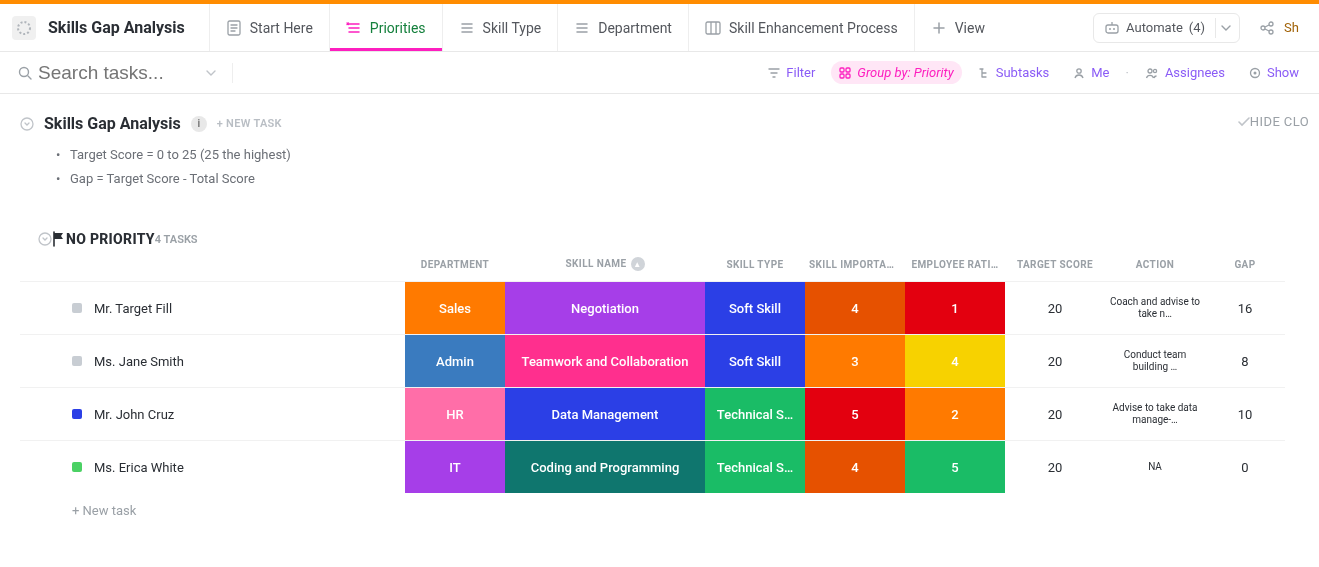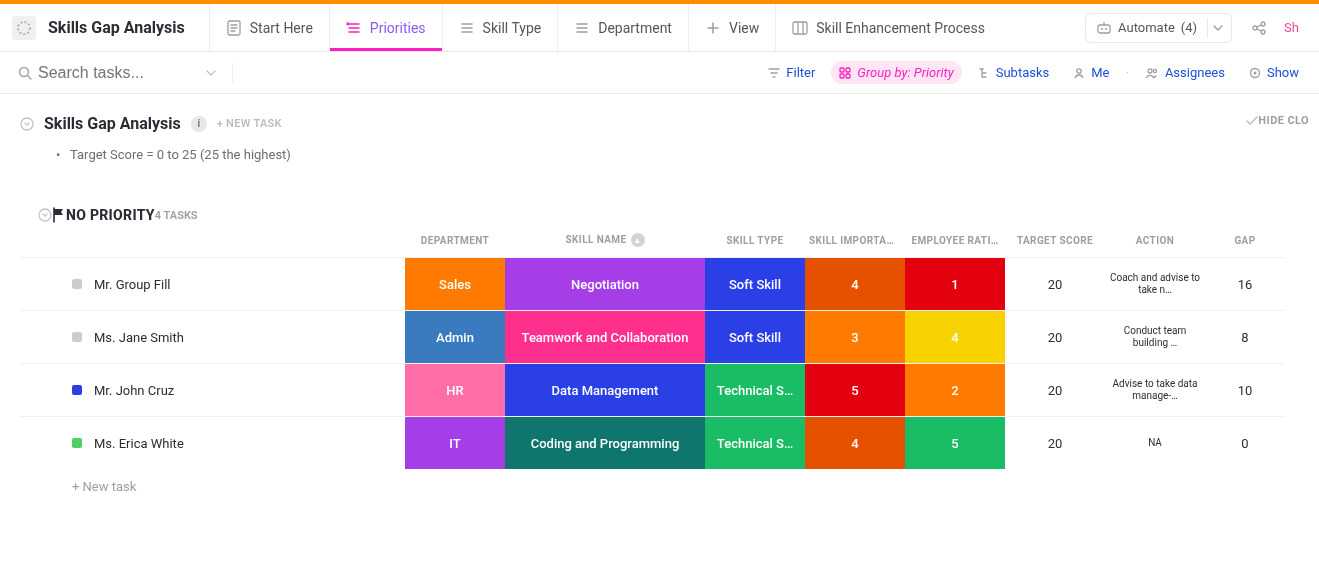--- a/index.html
+++ b/index.html
@@ -5,49 +5,49 @@
   * { box-sizing: border-box; margin: 0; padding: 0; }
   body { font-family: -apple-system, BlinkMacSystemFont, "Segoe UI", Roboto, Helvetica, Arial, sans-serif; font-size: 13px; color: #2a2e34; background: #fff; width: 1319px; height: 567px; overflow: hidden; }
   .accent-bar { height: 4px; background: #ff8c00; }
   
   
   .topnav { display: flex; align-items: center; height: 48px; border-bottom: 1px solid #e8e8e8; padding: 0 12px; gap: 4px; }
   .logo { width: 24px; height: 24px; border-radius: 4px; background: #f0f0f0; display:flex; align-items:center; justify-content:center; color:#9aa0a6; margin-right: 8px; }
   .page-title { font-size: 16px; font-weight: 700; color: #2a2e34; margin-right: 20px; white-space: nowrap; }
   .tabs { display: flex; align-items: stretch; height: 100%; }
   .tab { display: flex; align-items: center; gap: 8px; padding: 0 16px; font-size: 14px; color: #54575d; border-left: 1px solid #eee; height: 100%; cursor: pointer; position: relative; white-space: nowrap; }
-  .tab.active { color: #8b5cf6; }
+  .tab.active { color: #15803d; }
   .tab.active::after { content:""; position:absolute; bottom:0; left:0; right:0; height:3px; background:#fd1fbf; }
   .tab .tab-icon { width:16px; height:16px; display:inline-flex; align-items:center; justify-content:center; }
   .tab svg { stroke: currentColor; }
   .flex-spacer { flex: 1; }
   .automate-btn { display:flex; align-items:center; gap:6px; border:1px solid #e8e8e8; border-radius:6px; padding: 4px 4px 4px 10px; font-size:13px; color:#54575d; cursor:pointer; }
   .automate-btn .count { color:#54575d; }
   .automate-btn .chev { width:20px; height:20px; display:flex; align-items:center; justify-content:center; border-left:1px solid #e8e8e8; margin-left:4px; }
-  .share-btn { display:flex; align-items:center; gap:18px; padding:0 8px; color:#ec4899; margin-left:8px; cursor:pointer; }
+  .share-btn { display:flex; align-items:center; gap:10px; padding:0 8px; color:#a16207; margin-left:8px; cursor:pointer; }
 
   
   .toolbar { display:flex; align-items:center; height: 42px; padding: 0 12px; border-bottom: 1px solid #e8e8e8; gap:6px; }
   .search-box { display:flex; align-items:center; gap:6px; padding: 4px 6px; color:#9aa0a6; width: 210px; }
-  .search-box input { border:none; outline:none; font-size:16px; color:#2a2e34; width: 140px; background:transparent; }
+  .search-box input { border:none; outline:none; font-size:19px; color:#2a2e34; width: 140px; background:transparent; }
   .search-chev { color:#9aa0a6; margin-left:auto; }
   .tool-sep { width:1px; height:20px; background:#eee; margin:0 4px; }
   .tool-right { display:flex; align-items:center; gap:8px; margin-left:auto; }
-  .tool-link { display:flex; align-items:center; gap:6px; color:#1d4ed8; font-size:13px; padding:4px 8px; border-radius:12px; cursor:pointer; white-space:nowrap; }
+  .tool-link { display:flex; align-items:center; gap:6px; color:#8b5cf6; font-size:13px; padding:4px 8px; border-radius:12px; cursor:pointer; white-space:nowrap; }
   .tool-link.pill-active { background:#ffe6f6; color:#fd1fbf;font-style:italic; }
 
   
   .content { padding: 20px 10px 10px 20px; background:#fff; }
   .list-head { display:flex; align-items:center; gap:10px; }
   .list-head .chev-toggle { color:#9aa0a6; cursor:pointer; }
   .list-head .info { width:16px; height:16px; border-radius:50%; background:#e8e8e8; color:#777; display:inline-flex; align-items:center; justify-content:center; font-size:10px; font-weight:700; }
   .new-task-top { color:#b9bec4; font-size:11px; font-weight:600; letter-spacing:.3px; cursor:pointer; }
   .notes { margin: 10px 0 14px 36px; color:#6b6f76; font-size:13px; line-height: 24px; }
   .notes div::before { content:"•"; display:inline-block; width:14px; color:#6b6f76; }
-  .hide-closed { display:flex; align-items:center; color:#9aa0a6; font-size:11px; font-weight:700; letter-spacing:.4px; cursor:pointer; }
+  .hide-closed { display:flex; align-items:center; color:#9aa0a6; font-size:13px; font-weight:400; letter-spacing:.4px; cursor:pointer; }
 
   
   .spacer-row { height: 16px; }
   .group-header { display:flex; align-items:center; gap:0; padding: 10px 0 6px 18px; }
   .group-header .chev-toggle { color:#9aa0a6; cursor:pointer; }
   .group-header .flag { color:#2a2e34; }
   .group-header .gname { font-weight:800; font-size:14px; letter-spacing:.3px; }
   .group-header .gcount { color:#9aa0a6; font-size:11px; font-weight:600;text-align:center; }
 
   
@@ -117,36 +117,36 @@
       <span>Skill Type</span>
     </div>
     <div class="tab">
       <span class="tab-icon">
         <svg width="16" height="14" viewBox="0 0 16 14" fill="none">
             <path d="M3 3h10M3 7h10M3 11h10" stroke="#9aa0a6" stroke-width="1.5" stroke-linecap="round"></path>
           </svg>
       </span>
       <span>Department</span>
     </div>
-    <div class="tab" style="border-left:1px solid #eee;">
-      <span class="tab-icon">
-        <svg width="12" height="12" viewBox="0 0 12 12">
-            <path d="M6 1v10M1 6h10" stroke="#9aa0a6" stroke-width="1.5" stroke-linecap="round"></path>
-          </svg>
-      </span>
-      <span>View</span>
-    </div>
     <div class="tab">
       <span class="tab-icon">
         <svg width="16" height="14" viewBox="0 0 16 14" fill="none">
             <rect x="1" y="1" width="14" height="12" rx="1.5" stroke="#9aa0a6" stroke-width="1.3"></rect>
             <path d="M6 1v12M11 1v12" stroke="#9aa0a6" stroke-width="1.3"></path>
           </svg>
       </span>
       <span>Skill Enhancement Process</span>
+    </div>
+    <div class="tab" style="border-left:1px solid #eee;">
+      <span class="tab-icon">
+        <svg width="12" height="12" viewBox="0 0 12 12">
+            <path d="M6 1v10M1 6h10" stroke="#9aa0a6" stroke-width="1.5" stroke-linecap="round"></path>
+          </svg>
+      </span>
+      <span>View</span>
     </div>
   </div>
 
   <div class="flex-spacer"></div>
 
   <div class="automate-btn">
     <span>
       <svg width="16" height="14" viewBox="0 0 16 14" fill="none">
           <rect x="2" y="4" width="12" height="8" rx="2" stroke="#9aa0a6" stroke-width="1.3"></rect>
           <circle cx="6" cy="8" r="1" fill="#9aa0a6"></circle>
@@ -262,20 +262,21 @@
               <circle cx="7" cy="7" r="6" stroke="#c0c4c9" stroke-width="1.3" fill="none"></circle>
               <path d="M5 6l2 2 2-2" stroke="#c0c4c9" stroke-width="1.3" fill="none" stroke-linecap="round"></path>
             </svg>
         </span>
         <span style="font-size:16px; font-weight:700;">Skills Gap Analysis</span>
         <span class="info">i</span>
         <span class="new-task-top">+ NEW TASK</span>
       </div>
       <div class="notes">
         <div>Target Score = 0 to 25 (25 the highest)</div>
+        <div>Gap = Target Score - Total Score</div>
       </div>
     </div>
     <div class="hide-closed">
       <svg width="12" height="10" viewBox="0 0 12 10">
           <path d="M1 5l3 3 7-7" stroke="#c0c4c9" stroke-width="1.6" fill="none" stroke-linecap="round"></path>
         </svg>
       <span>HIDE CLO</span>
     </div>
   </div>
 
@@ -321,21 +322,21 @@
         <th>TARGET SCORE</th>
         <th>ACTION</th>
         <th>GAP</th>
       </tr>
     </thead>
     <tbody id="rows-body">
         <tr class="data-row">
           <td class="name-cell">
     <div class="name-inner">
       <span class="pri-sq" style="background:#c8cdd3"></span>
-      <span class="task-name">Mr. Group Fill</span>
+      <span class="task-name">Mr. Target Fill</span>
     </div>
   </td>
           <td>
             <div class="pill" style="background:#ff7a00">Sales</div>
           </td>
           <td>
             <div class="pill" style="background:#a63ee8">Negotiation</div>
           </td>
           <td>
             <div class="pill" style="background:#2b3fe6">Soft Skill</div>

